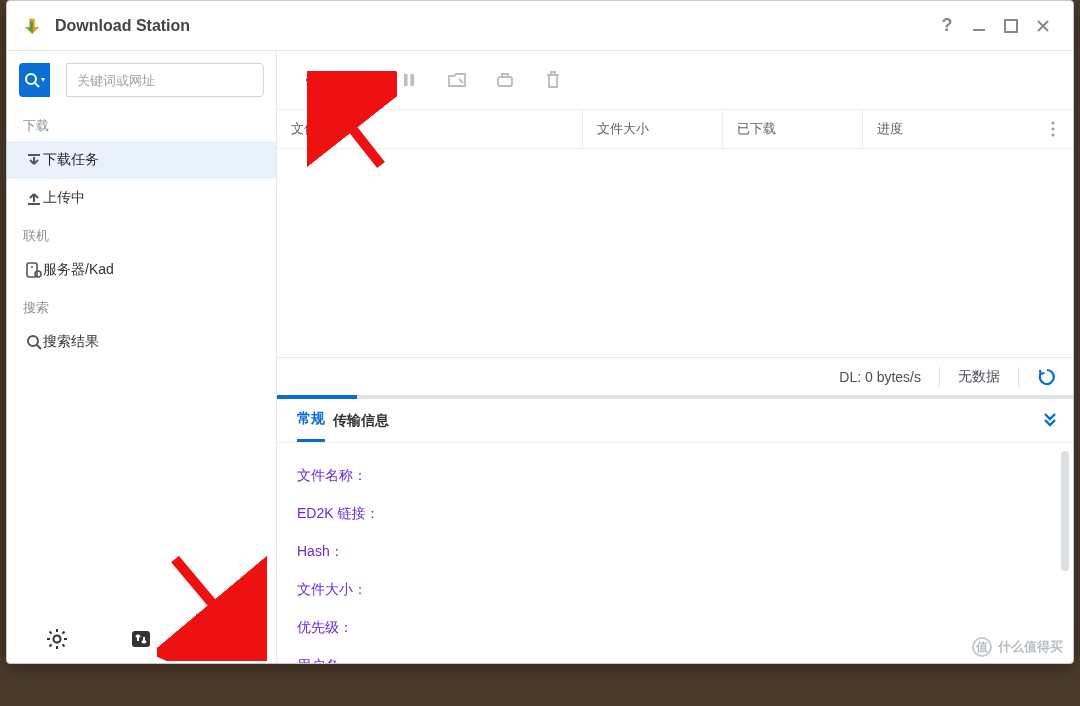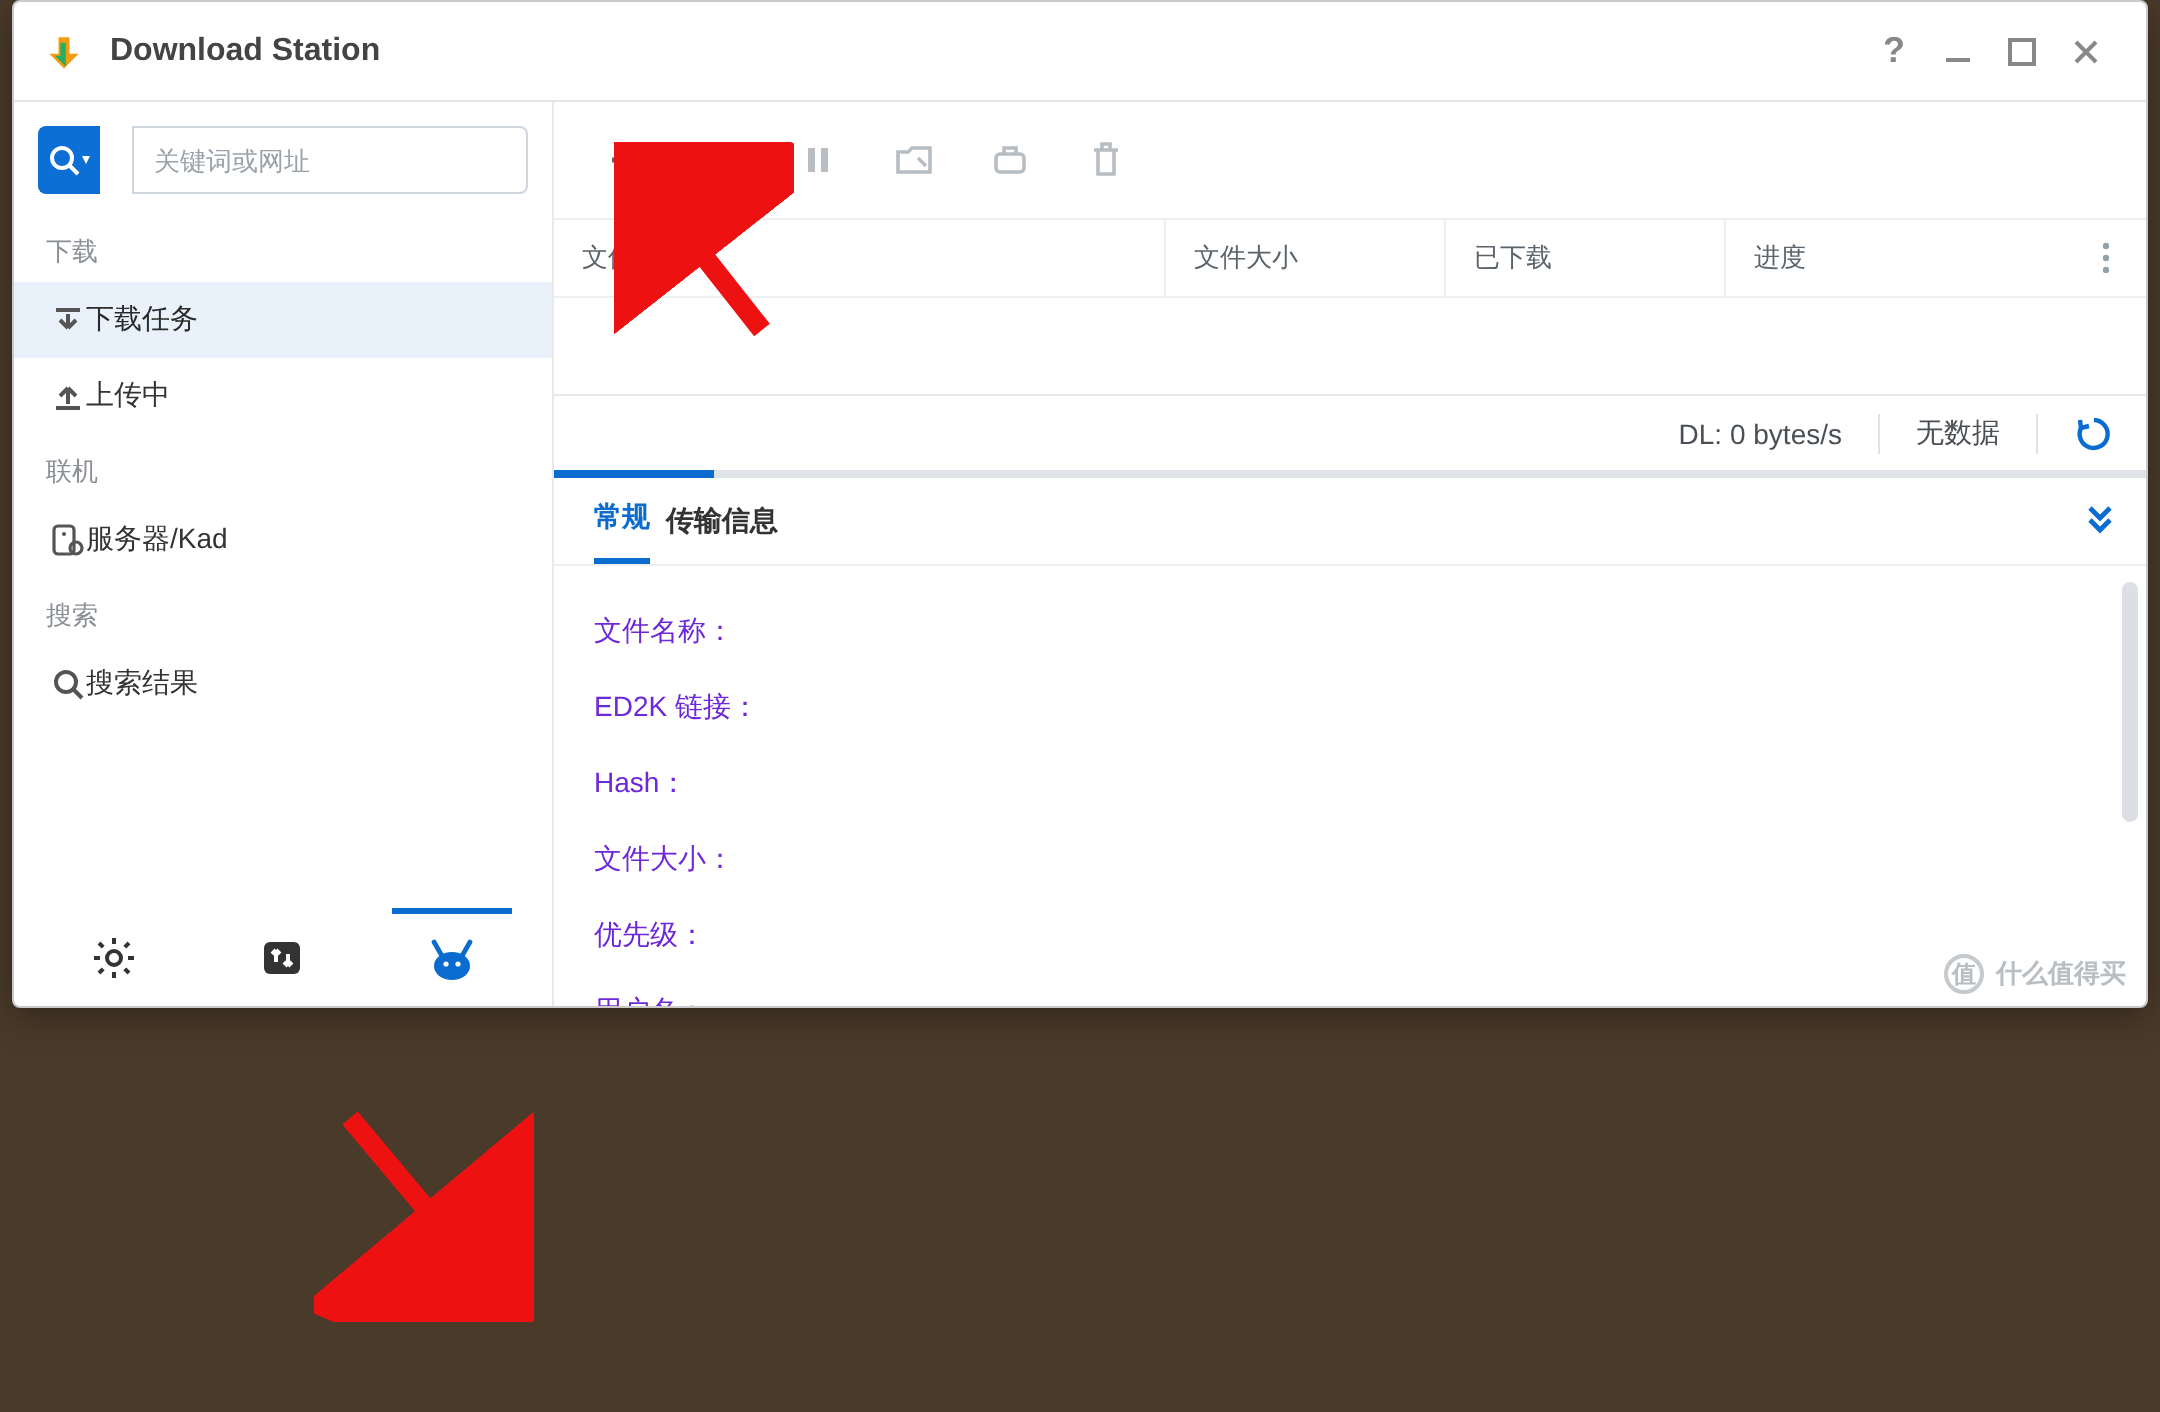--- a/index.html
+++ b/index.html
@@ -1,17 +1,17 @@
 <!DOCTYPE html>
 <html><head>
 <meta charset="utf-8">
 <style>
   * { box-sizing: border-box; margin: 0; padding: 0; }
   html, body { width: 1080px; height: 706px; font-family: "Microsoft YaHei", "PingFang SC", Arial, sans-serif; font-size: 14px; color: #333; background: #4a3a2a; overflow: hidden; }
-  .window { position: relative; width: 1068px; height: 504px; margin: 0 auto; background: #fff; border: 1px solid #c9c9c9; border-radius: 4px; box-shadow: 0 4px 18px rgba(0,0,0,.35); display: flex; flex-direction: column; }
+  .window { position: relative; width: 1068px; height: 664px; margin: 0 auto; background: #fff; border: 1px solid #c9c9c9; border-radius: 4px; box-shadow: 0 4px 18px rgba(0,0,0,.35); display: flex; flex-direction: column; }
 
   
   .titlebar { height: 50px; display: flex; align-items: center; padding: 0 14px; border-bottom: 1px solid #e5e5e5; }
   .app-logo { width: 22px; height: 22px; margin-right: 12px; }
   .app-title { font-weight: 700; font-size: 16px; color: #444; flex: 0 0 auto; }
   .titlebar-spacer { flex: 1; }
   .win-btn { width: 32px; height: 32px; display: flex; align-items: center; justify-content: center; color: #888; cursor: pointer; }
   .win-btn svg, .win-btn span { pointer-events: none; }
   .win-btn.help { font-size: 18px; font-weight: 600; }
 

